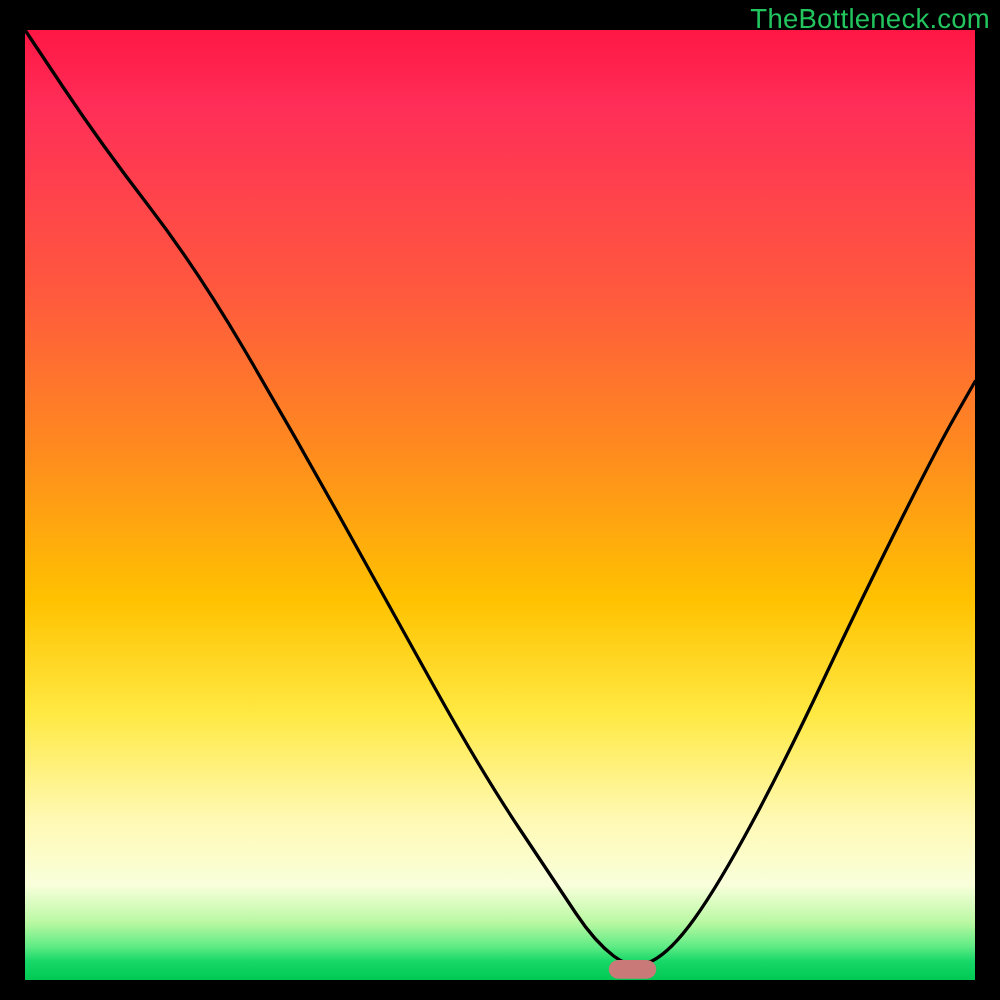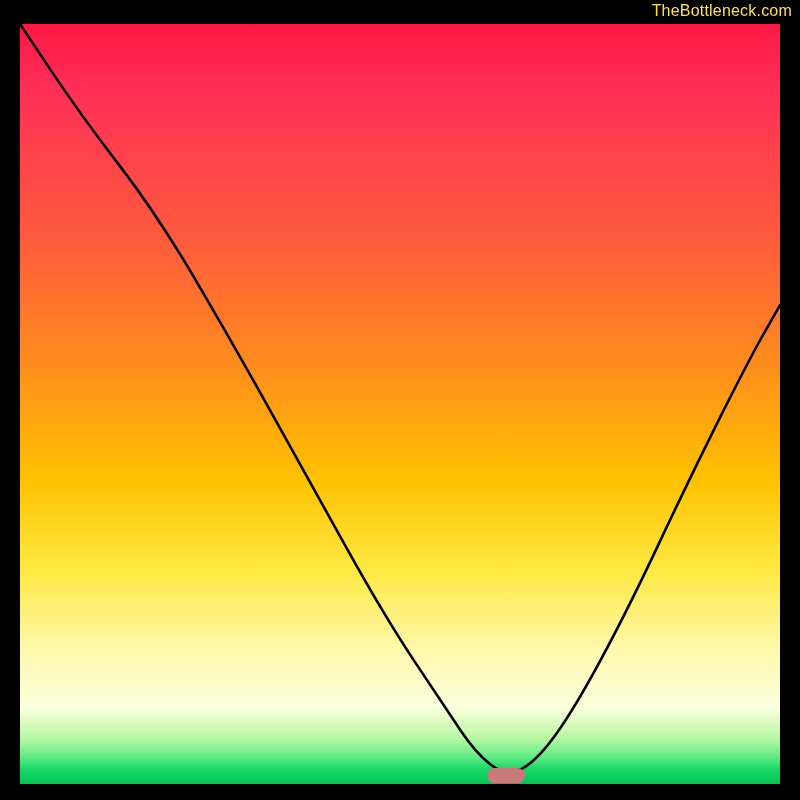--- a/index.html
+++ b/index.html
@@ -59,23 +59,23 @@
     height: 15px;
     border-radius: 8px;
     background: #c97a78;
     
   }
 
   .watermark {
     position: absolute;
     top: 2px;
     right: 8px;
-    color: #fde047;
+    color: #22c55e;
     font-family: Arial, Helvetica, sans-serif;
-    font-size: 16px;
+    font-size: 22px;
     letter-spacing: 0.2px;
   }
 </style>
 </head>
 <body>
 
 <div class="frame">
 
   <div class="gradient"></div>
 

